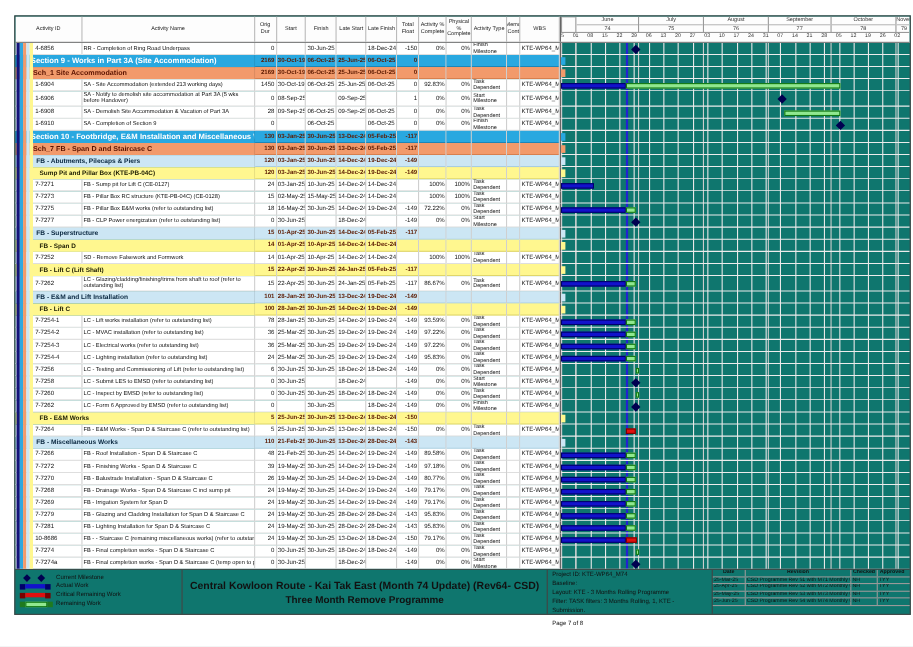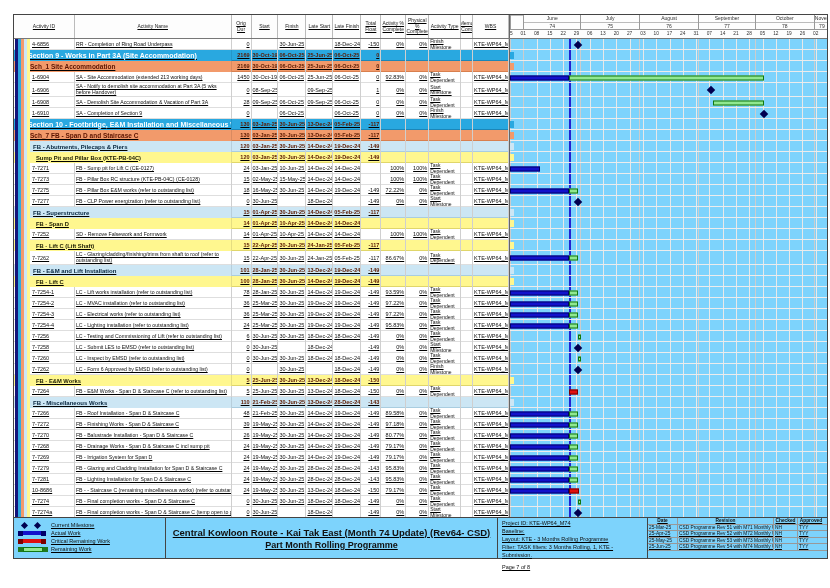--- a/index.html
+++ b/index.html
@@ -1,17 +1,17 @@
 <!DOCTYPE html>
 <html><head>
 <meta charset="utf-8">
 <style>
   html,body{margin:0;padding:0;background:#e9e9e9;}
   .sheet{position:relative;width:830px;height:588px;background:#ffffff;font-family:"Liberation Sans",sans-serif;overflow:hidden;}
-  .page{position:absolute;left:13px;top:14px;width:815px;height:545px;border:1px solid #444;box-sizing:border-box;background:#7dd3fc;text-decoration:underline;}
+  .page{position:absolute;left:13px;top:14px;width:815px;height:545px;border:1px solid #444;box-sizing:border-box;background:#0f766e;}
   
   .chart{position:relative;height:503px;border-bottom:1px solid #444;box-sizing:border-box;overflow:hidden;}
   .thead{display:flex;height:24px;border-bottom:1px solid #777;box-sizing:border-box;background:#fdfdfd;}
   #colhead{display:flex;width:496px;border-right:1px solid #666;box-sizing:border-box;}
   .hcol{box-sizing:border-box;border-right:1px solid #bbb;font-size:5px;color:#222;display:flex;align-items:center;justify-content:center;text-align:center;line-height:1.15;overflow:hidden;padding:0 1px;}
   .tsc{position:relative;width:319px;overflow:hidden;}
   #ts-months{position:relative;height:15px;border-bottom:1px solid #999;box-sizing:border-box;}
   .mseg{position:absolute;top:0;height:15px;border-left:1px solid #999;box-sizing:border-box;text-align:center;overflow:hidden;}
   .mname{font-size:5px;color:#333;line-height:7px;border-bottom:1px solid #bbb;}
   .mnum{font-size:5px;color:#333;line-height:7px;}
@@ -1094,21 +1094,21 @@
                 <span class="cap"></span>
                 <span class="mid"></span>
                 <span class="cap"></span>
               </span>
               <span class="llab">Remaining Work</span>
             </div>
           </div>
       </div>
       <div class="titlebox">
         <div class="t1">Central Kowloon Route - Kai Tak East (Month 74 Update) (Rev64- CSD)</div>
-        <div class="t2">Part Month Rolling Programme</div>
+        <div class="t2">Three Month Remove Programme</div>
       </div>
       <div class="infobox">
         <div id="info-lines">
             <div class="iline">Project ID: KTE-WP64_M74</div>
             <div class="iline">Baseline:</div>
             <div class="iline">Layout: KTE - 3 Months Rolling Programme</div>
             <div class="iline">Filter: TASK filters: 3 Months Rolling, 1, KTE - Submission.</div>
           </div>
         <div class="pageno">Page 7 of 8</div>
       </div>

